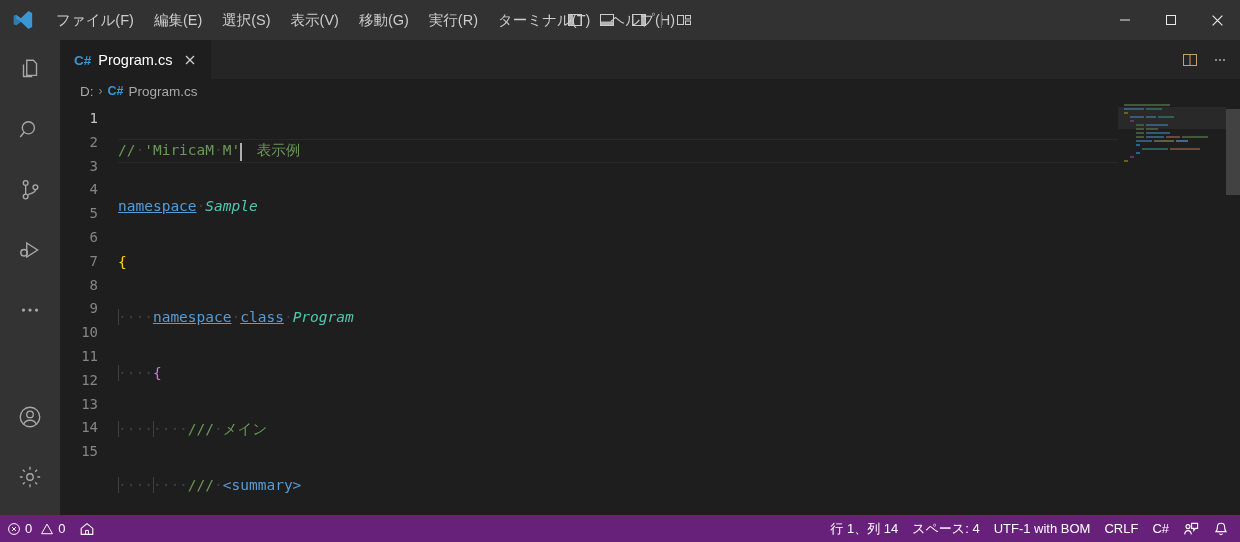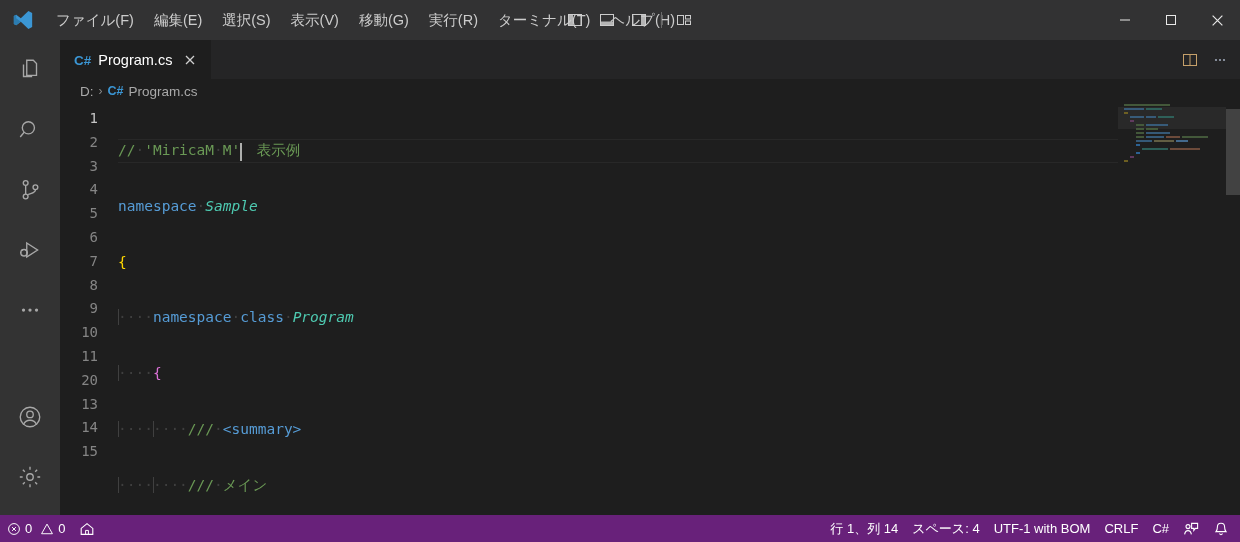--- a/index.html
+++ b/index.html
@@ -102,21 +102,21 @@
   .ind { position: relative; }
   .ind::before {
     content: ""; position: absolute; left: 0; top: 0; bottom: 0; width: 1px; background: #404040;
   }
   .cursor {
     display: inline-block; width: 2px; height: 18px; background: #aeafad;
     vertical-align: text-bottom; margin-bottom: -3px;
   }
   
   .c-comment { color: #6a9955; }
-  .c-kw      { color: #569cd6; }
+  .c-kw      { color: #569cd6; text-decoration: underline; }
   .c-type    { color: #4ec9b0; font-style: italic; }
   .c-xml     { color: #569cd6; }
   .b1 { color: #ffd700; }
   .b2 { color: #da70d6; }
 
   
   .minimap {
     position: absolute; right: 14px; top: 0; width: 108px; height: 100%;
     background: #1e1e1e; overflow: hidden; pointer-events: none;
   }
@@ -318,34 +318,34 @@
           <div class="ln">2</div>
           <div class="ln">3</div>
           <div class="ln">4</div>
           <div class="ln">5</div>
           <div class="ln">6</div>
           <div class="ln">7</div>
           <div class="ln">8</div>
           <div class="ln">9</div>
           <div class="ln">10</div>
           <div class="ln">11</div>
-          <div class="ln">20</div>
+          <div class="ln">12</div>
           <div class="ln">13</div>
           <div class="ln">14</div>
           <div class="ln">15</div>
         </div>
 
         <div class="code">
           <div class="cl active-line"><span class="c-comment">//<span class="ws">·</span>'MiricaM<span class="ws">·</span>M'</span><span class="cursor"></span><span class="c-comment">　表示例</span></div>
           <div class="cl"><span class="c-kw">namespace</span><span class="ws">·</span><span class="c-type">Sample</span></div>
           <div class="cl"><span class="b1">{</span></div>
           <div class="cl"><span class="ws ind">····</span><span class="c-kw">namespace</span><span class="ws">·</span><span class="c-kw">class</span><span class="ws">·</span><span class="c-type">Program</span></div>
           <div class="cl"><span class="ws ind">····</span><span class="b2">{</span></div>
+          <div class="cl"><span class="ws ind">····</span><span class="ws ind">····</span><span class="c-comment">///</span><span class="ws">·</span><span class="c-comment">メイン</span></div>
           <div class="cl"><span class="ws ind">····</span><span class="ws ind">····</span><span class="c-comment">///</span><span class="ws">·</span><span class="c-xml">&lt;summary&gt;</span></div>
-          <div class="cl"><span class="ws ind">····</span><span class="ws ind">····</span><span class="c-comment">///</span><span class="ws">·</span><span class="c-comment">メイン</span></div>
           
           
           
           
           
           
           
           
         </div>
 

